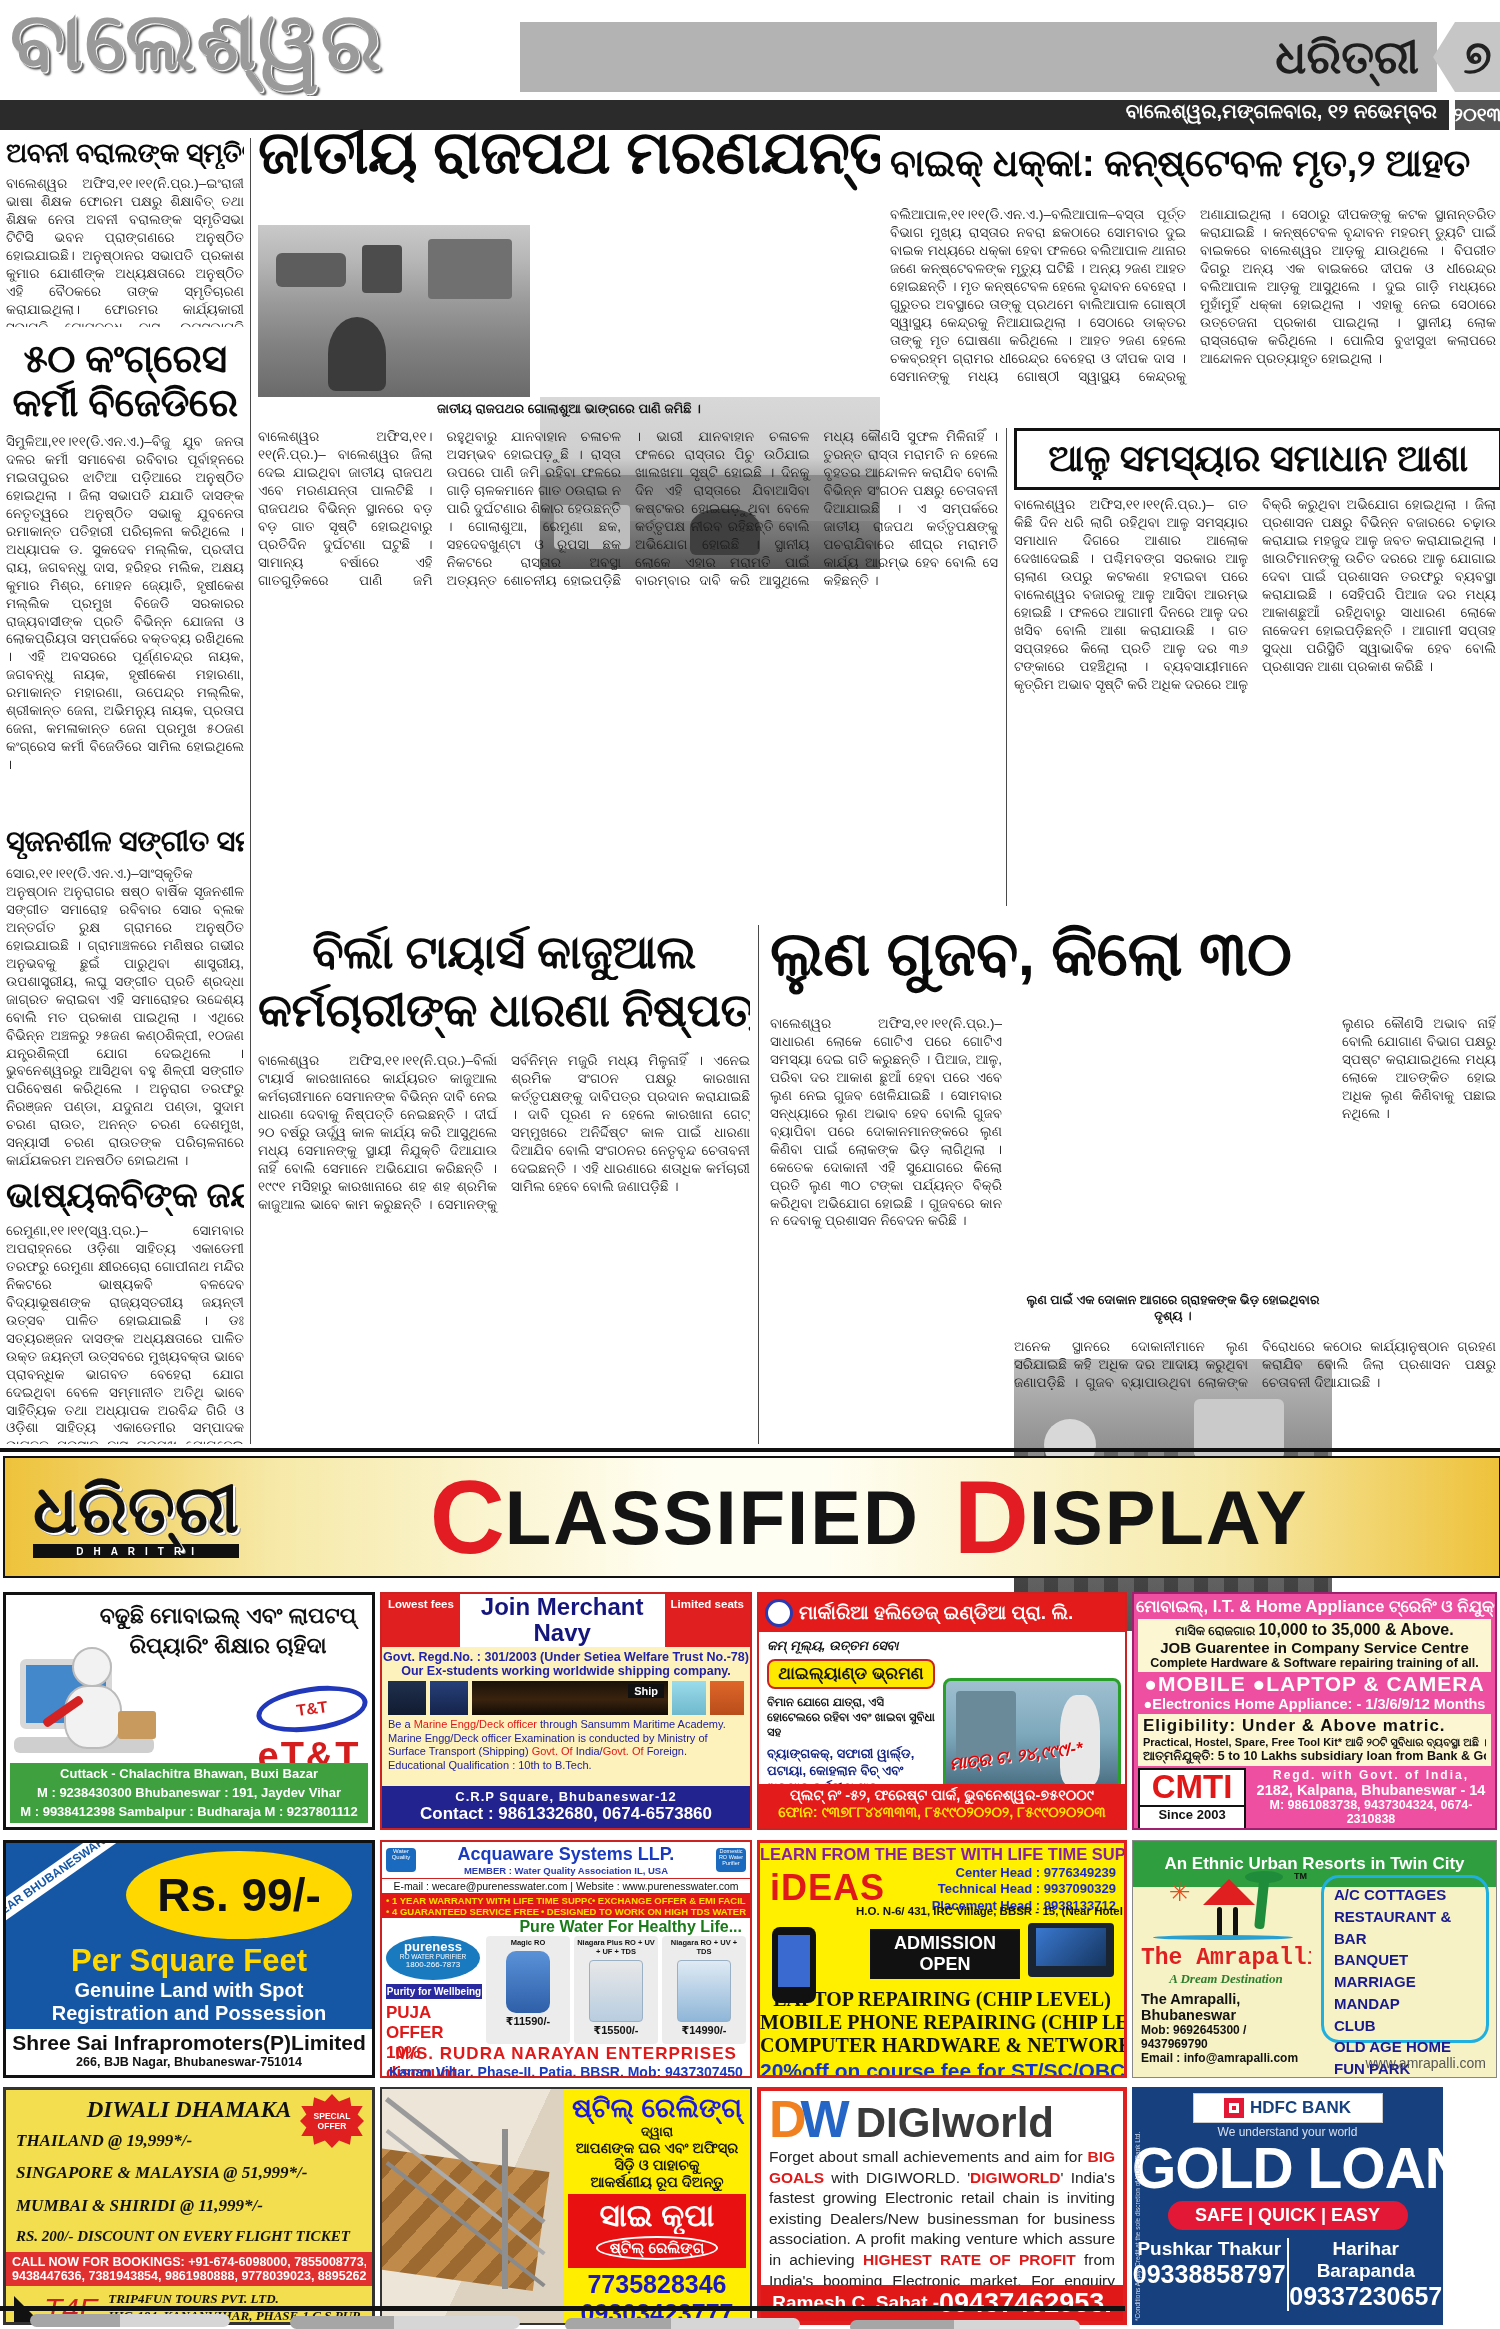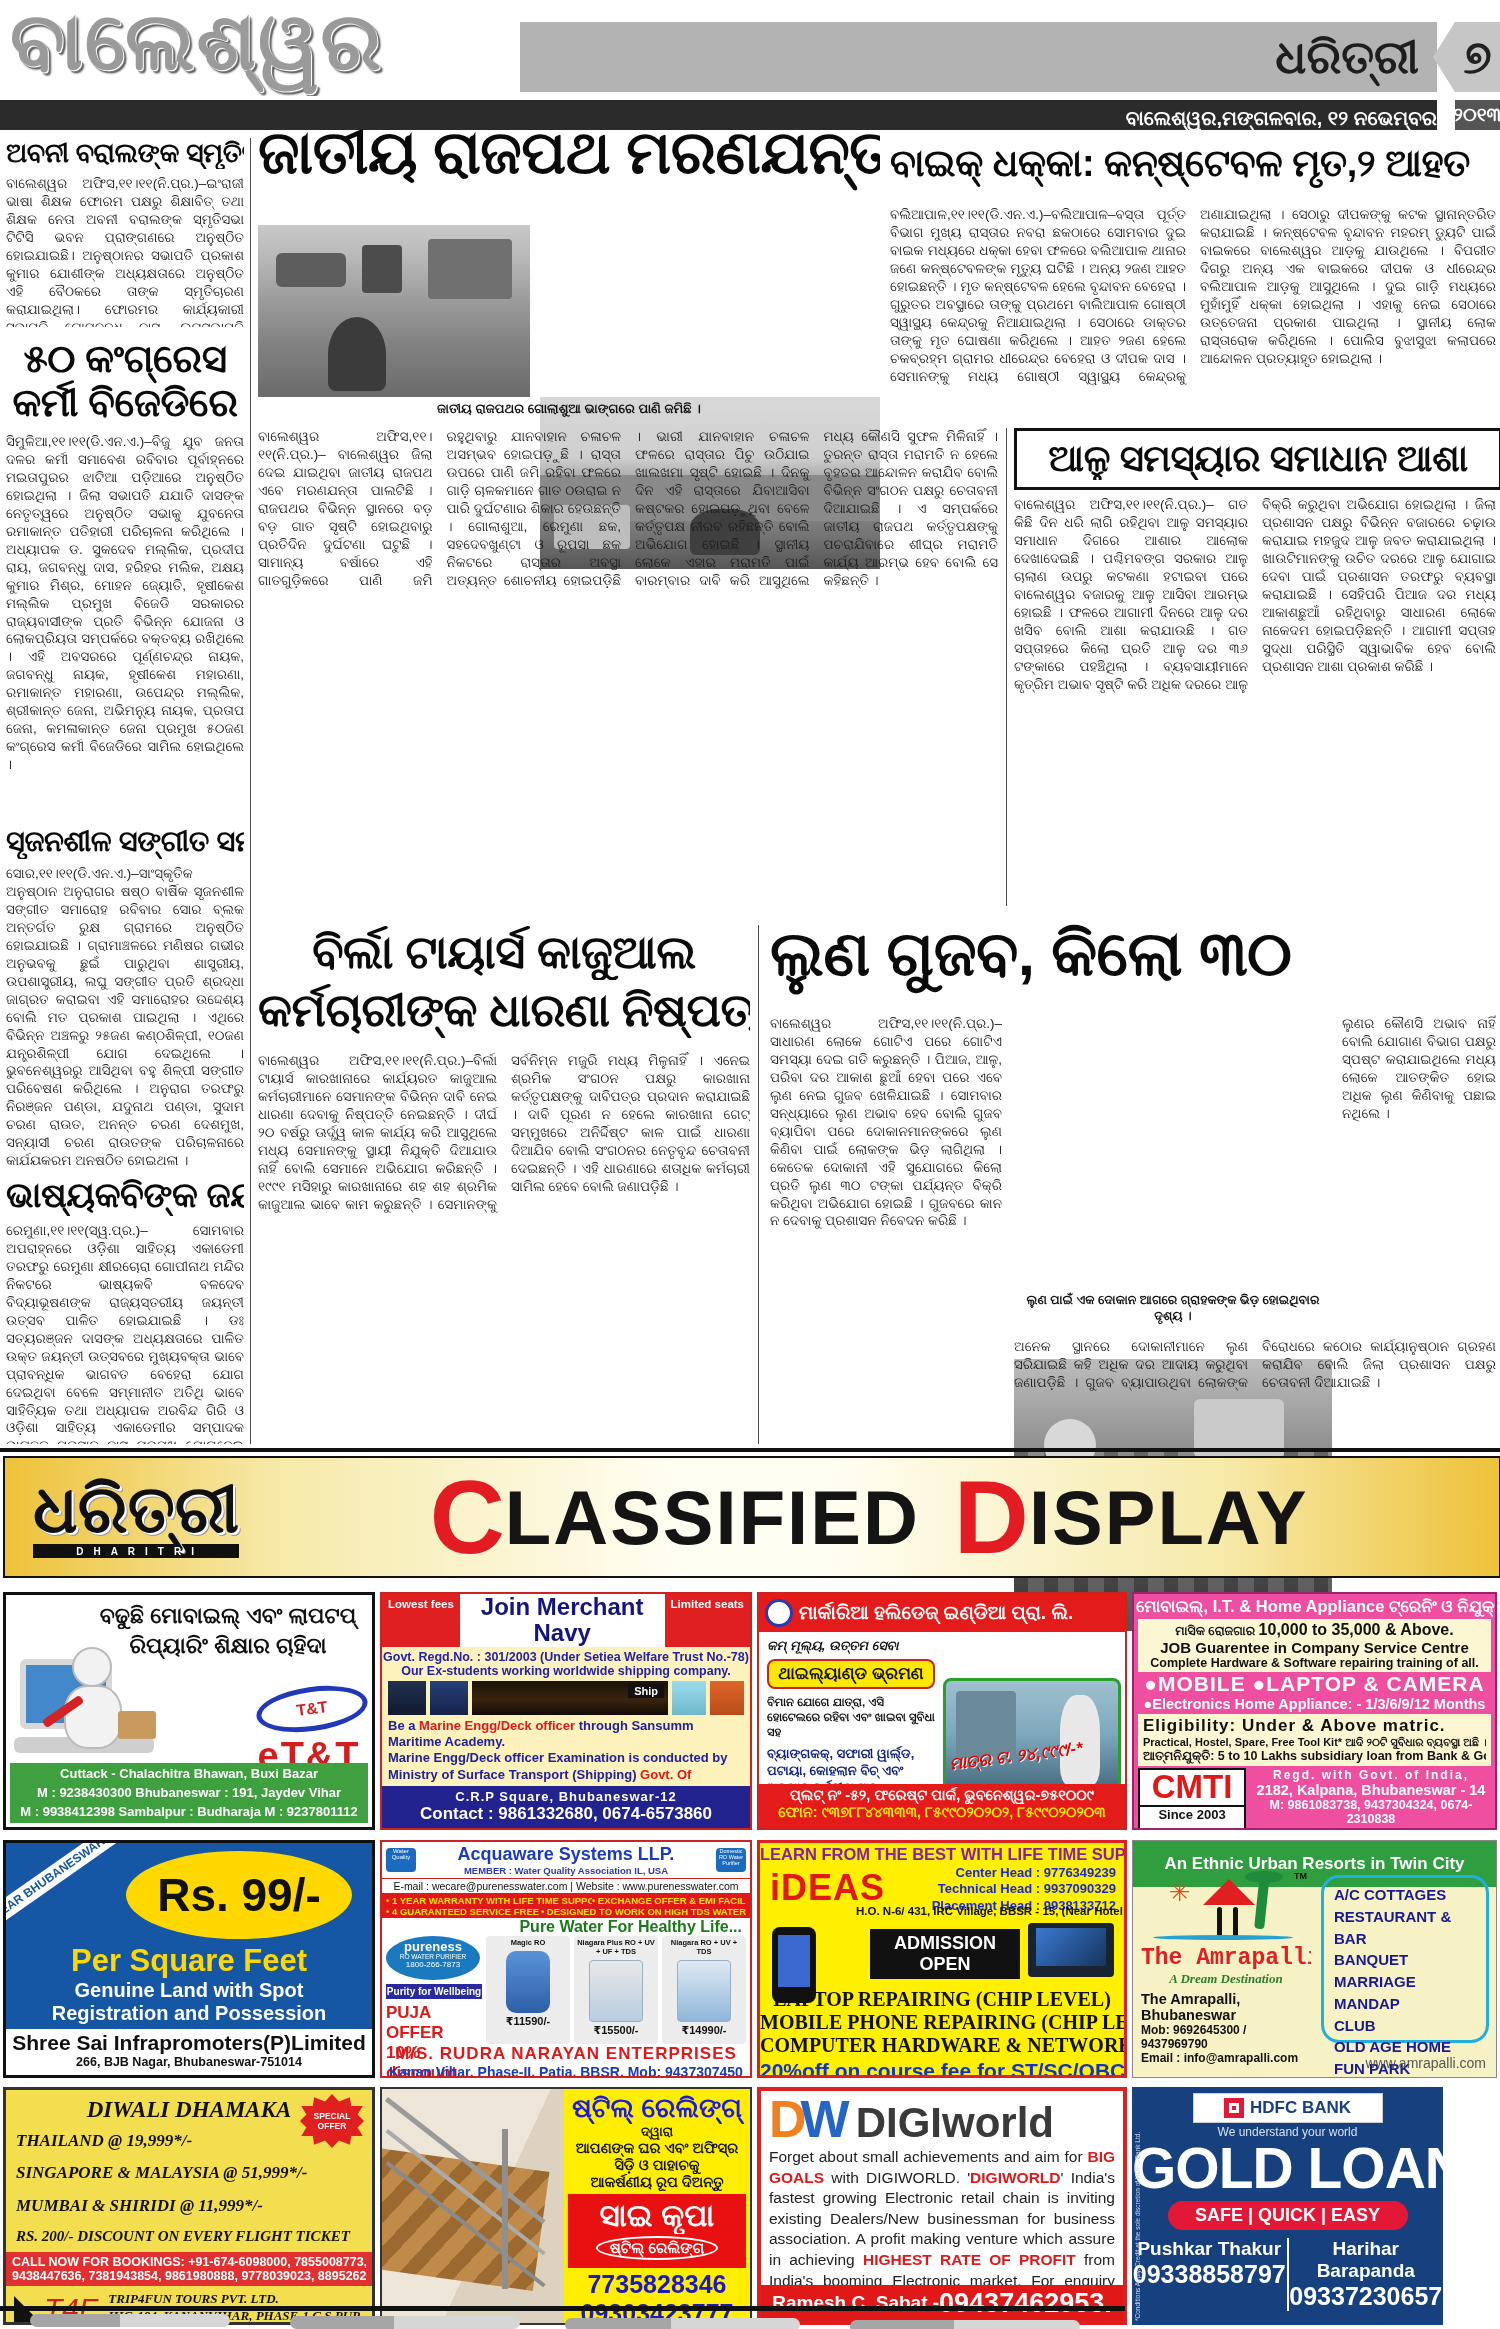--- a/index.html
+++ b/index.html
@@ -15,22 +15,22 @@
   .vline{background:#4a4a4a;width:1px}
   .cap{font-size:13px;font-weight:700;text-align:center;color:#111}
   .photo{overflow:hidden;position:relative}
   .ad{position:absolute;overflow:hidden;box-sizing:border-box}
   .ad *{box-sizing:border-box}
   
   .mast-title{font-size:80px;font-weight:700;color:#9a9a9a;
      text-shadow:1px 1px 0 #fff,2px 2px 0 #777,3px 3px 2px #444;letter-spacing:2px}
   .graybar{background:#b3b3b3;display:flex;align-items:center;justify-content:flex-end}
   .brand{font-size:46px;font-weight:700;color:#1e1e1e;padding-right:18px}
-  .datebar{background:#2b2b2b;color:#fff;display:flex;align-items:flex-end;justify-content:flex-end;
-     font-size:20px;font-weight:700;padding-right:0}
+  .datebar{background:#2b2b2b;color:#fff;display:flex;align-items:flex-start;justify-content:flex-end;
+     font-size:20px;font-weight:700;padding-right:12px}
   
   .banner{background:linear-gradient(90deg,#eec23a 0%,#f6e9a8 18%,#fffef2 45%,#fffef2 55%,#f6e9a8 82%,#eec23a 100%);
      border:2px solid #111;display:flex;align-items:center}
   .cls-red{color:#e31b23;font-size:104px;font-weight:800}
   .cls-blk{color:#141414;font-size:76px;font-weight:800;letter-spacing:2px}
   
   .wfig{background:#f2f2f2;border-radius:50%}
   .pill{border-radius:20px}
 </style>
 </head>
@@ -151,21 +151,21 @@
     <div style="color:#2222aa;font-size:12.5px;font-weight:700;text-align:center">Our Ex-students working worldwide shipping company.</div>
     <div style="display:flex;gap:4px;padding:3px 6px;height:40px">
       <div style="width:38px;background:linear-gradient(180deg,#20304e,#111b30)"></div>
       <div style="width:38px;background:linear-gradient(180deg,#27407a,#15234a)"></div>
       <div style="flex:1;background:linear-gradient(180deg,#1a1208,#3a230e 55%,#120b04);position:relative">
         <span style="position:absolute;right:4px;top:3px;background:#111;color:#fff;font-weight:700;font-size:11px;padding:1px 6px">Ship</span>
       </div>
       <div style="width:34px;background:linear-gradient(180deg,#9adcec,#6fb8cc)"></div>
       <div style="width:34px;background:linear-gradient(180deg,#e0662a,#b84d1a)"></div>
     </div>
-    <div style="color:#2020a0;font-size:13px;font-weight:700;line-height:1.25;padding:0 6px">
+    <div style="color:#2020a0;font-size:11px;font-weight:400;line-height:1.25;padding:0 6px">
       <span>Be a </span><span style="color:#e01818">Marine Engg/Deck officer</span><span> through Sansumm Maritime Academy.</span><br>
       <span>Marine Engg/Deck officer Examination is conducted by Ministry of Surface Transport (Shipping) </span><span style="color:#e01818">Govt. Of</span><span> India/</span><span style="color:#e01818">Govt. Of</span><span> Foreign.</span><br>
       <span>Educational Qualification :  10th to B.Tech.</span>
     </div>
     <div class="abs" style="left:0;right:0;bottom:0;height:42px;background:#23238f;color:#fff;text-align:center">
       <div style="font-size:13px;font-weight:700;letter-spacing:1px;margin-top:3px">C.R.P Square, Bhubaneswar-12</div>
       <div style="font-size:17px;font-weight:700">Contact : 9861332680, 0674-6573860</div>
     </div>
   </div>
 

